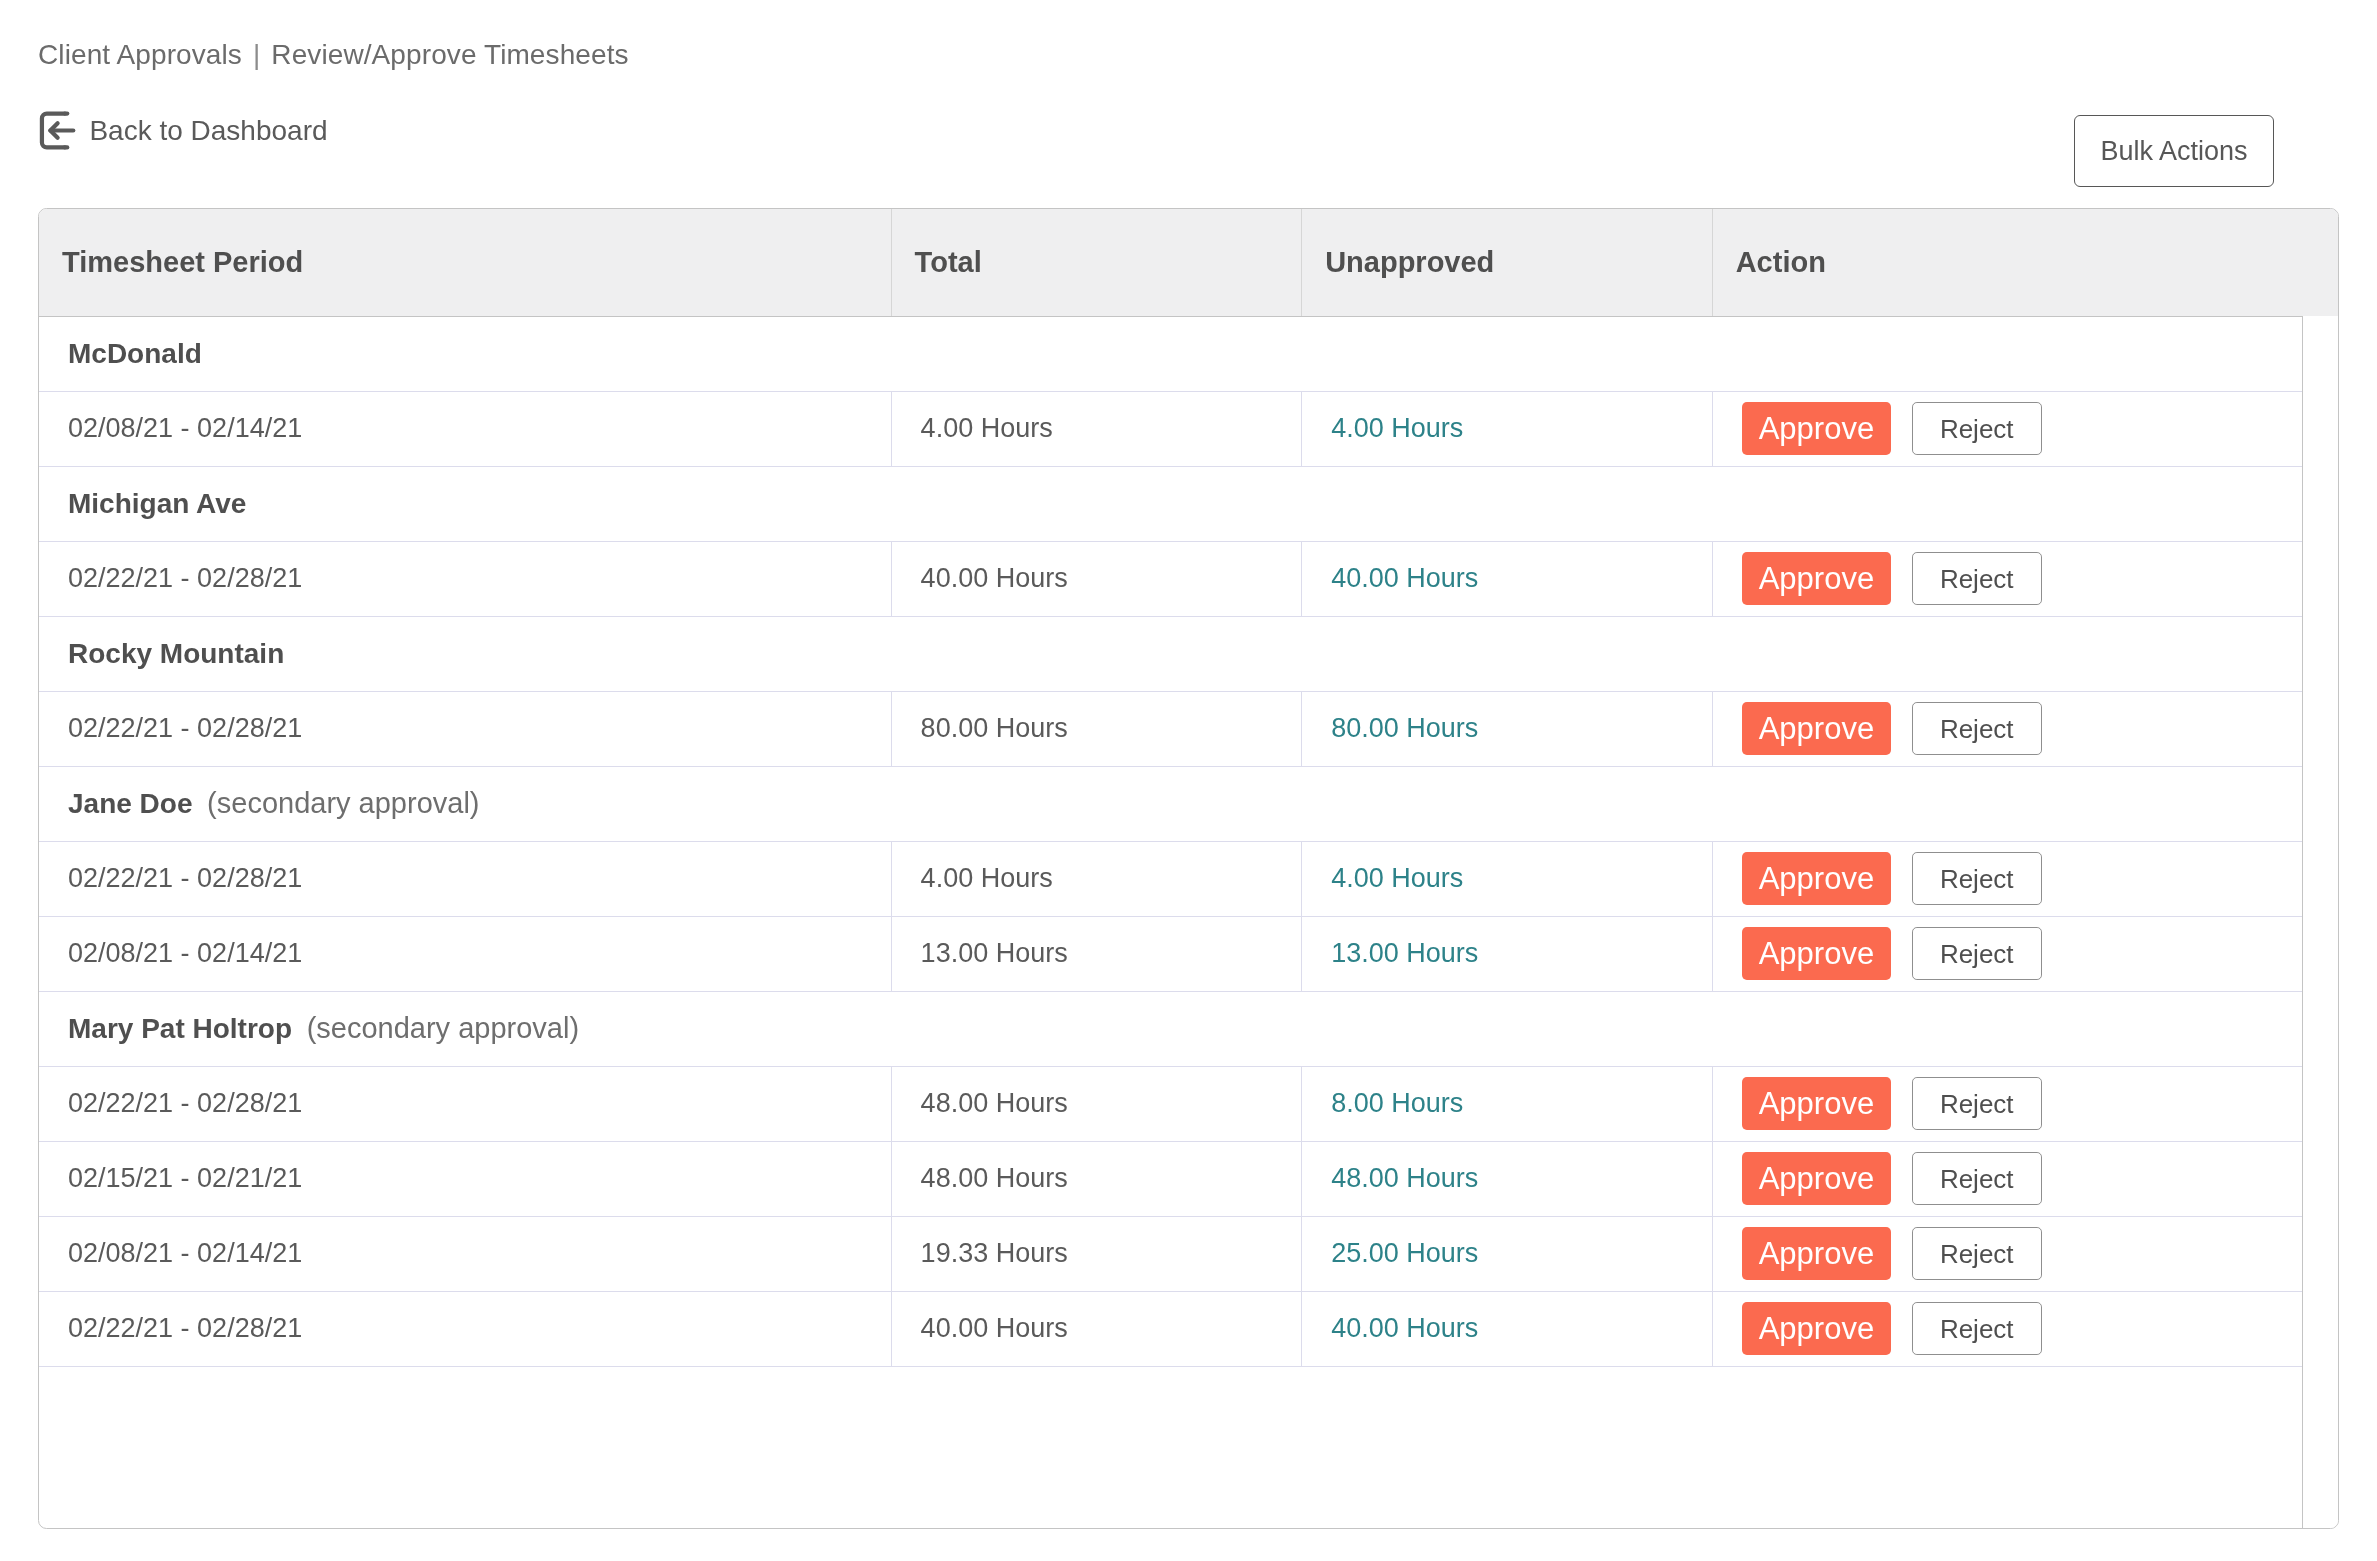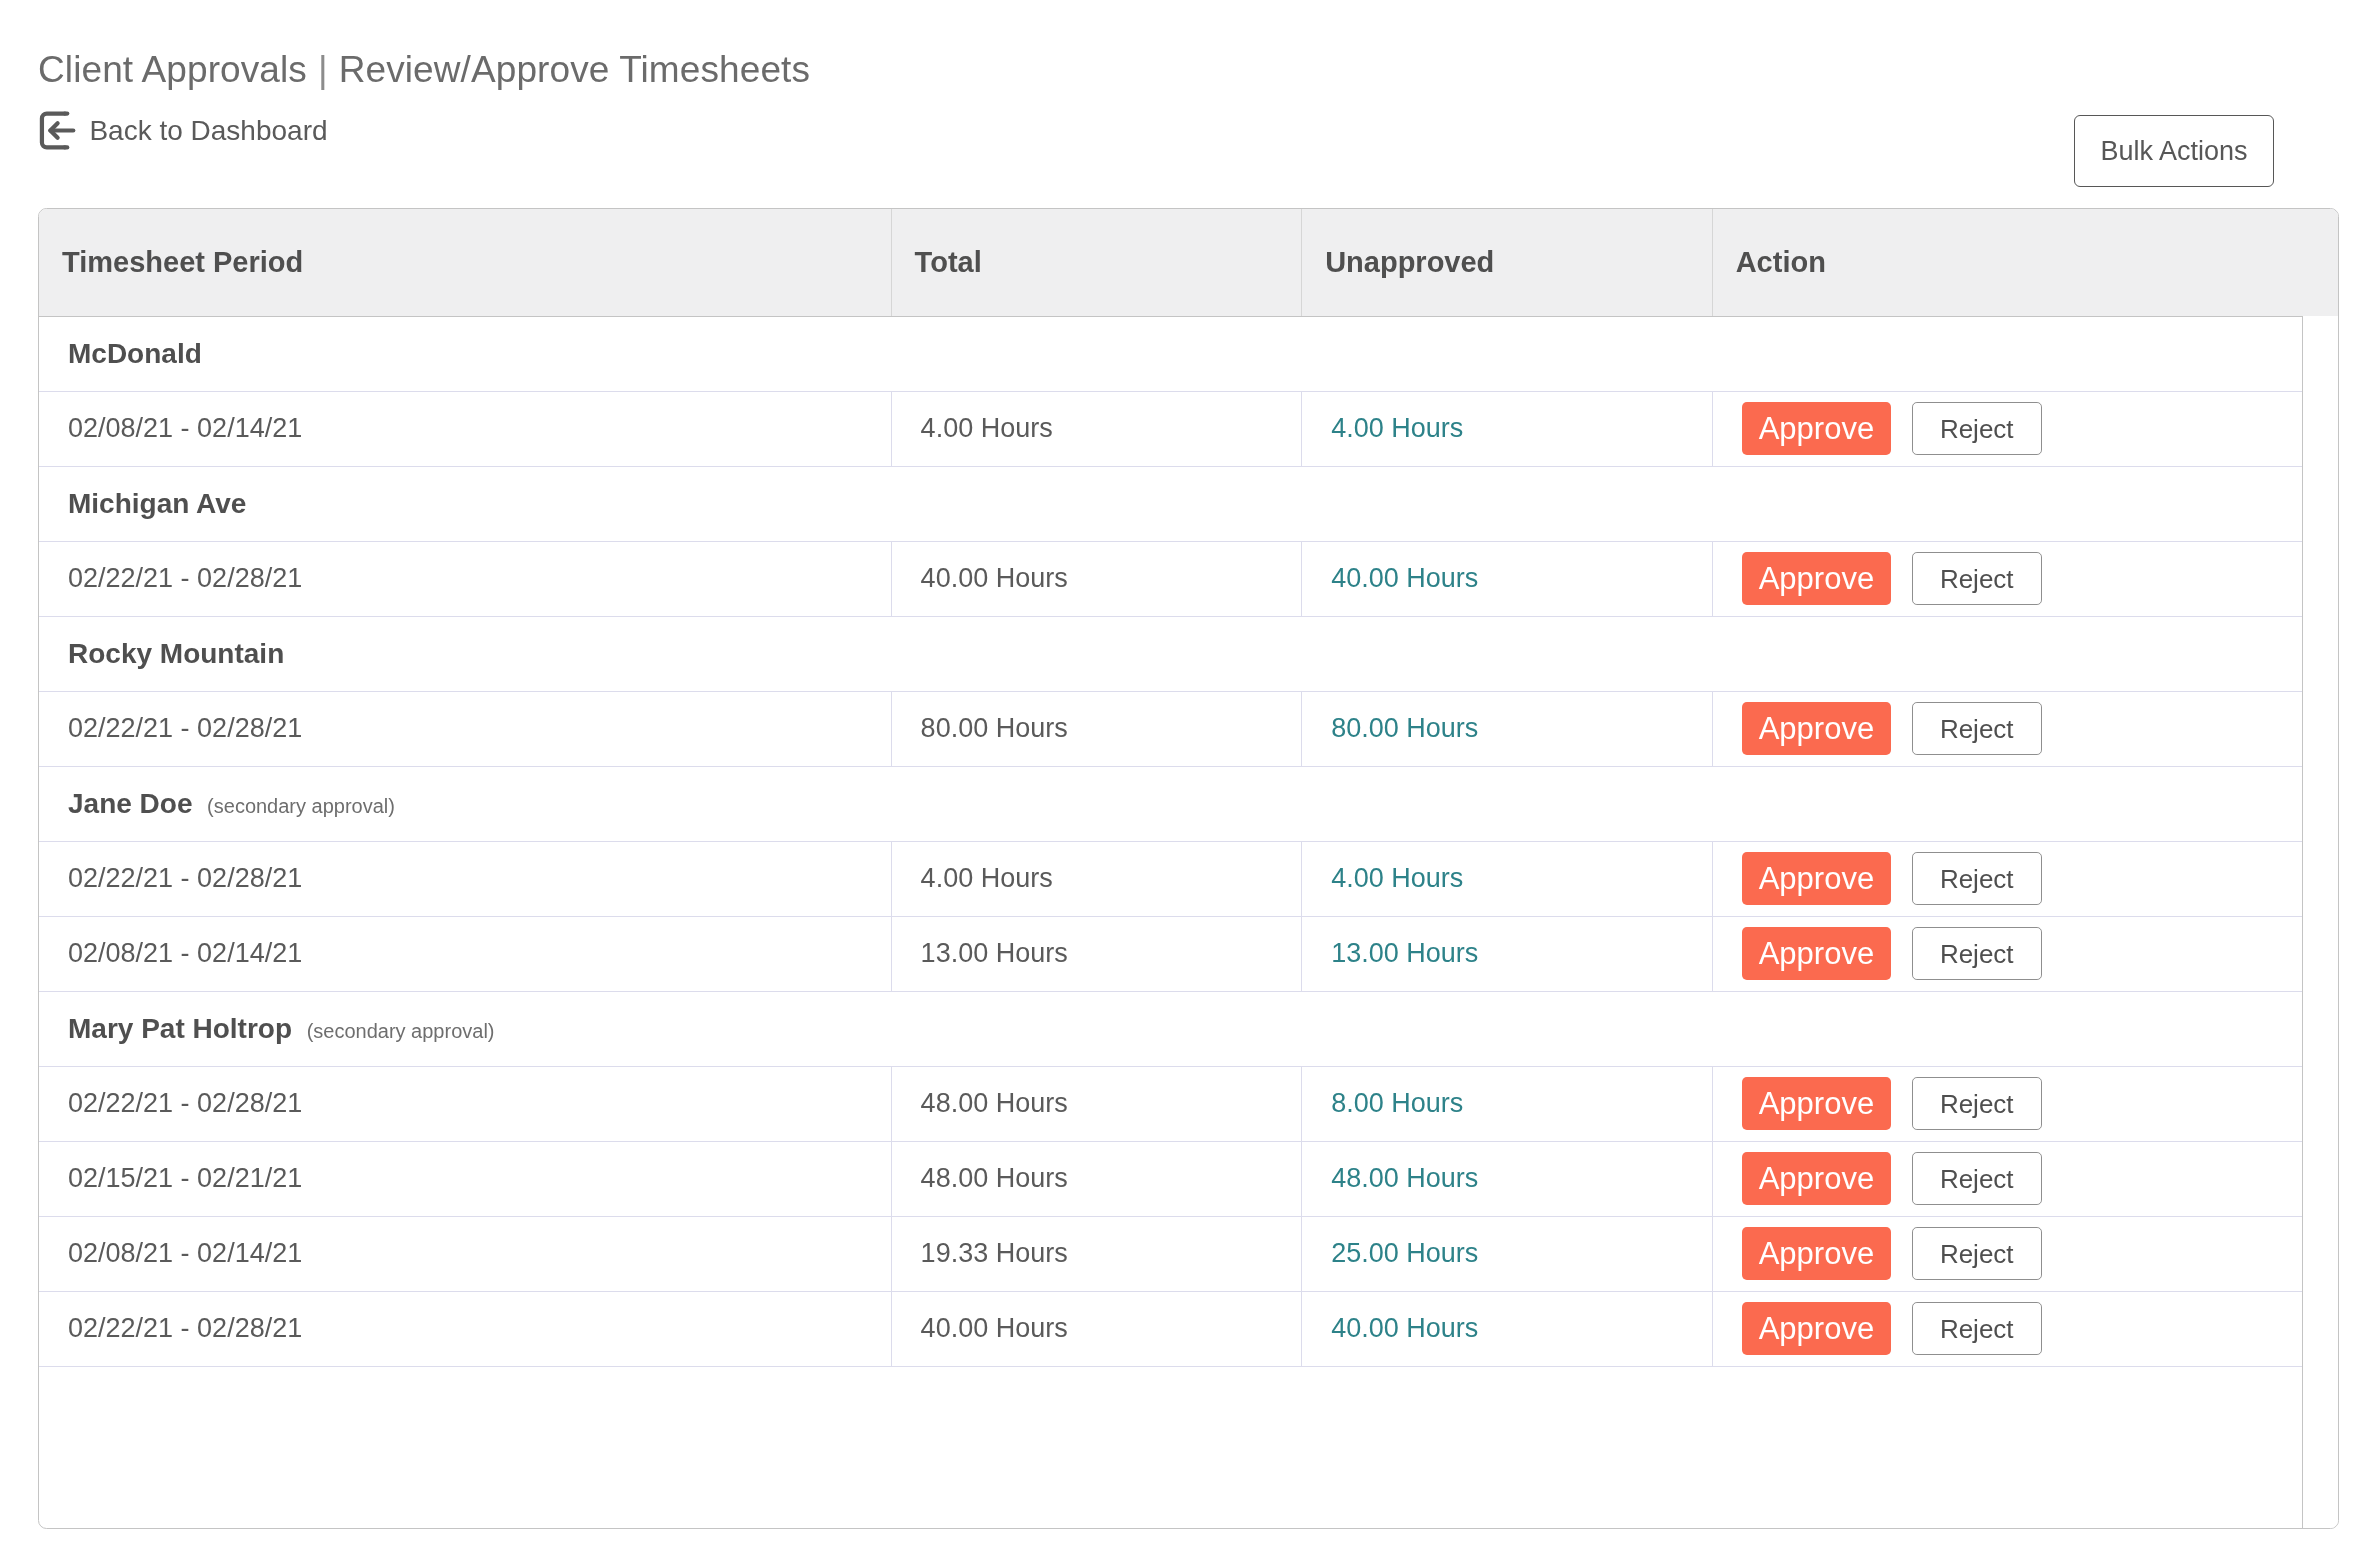--- a/index.html
+++ b/index.html
@@ -21,22 +21,22 @@
     position: relative;
     width: 2377px;
     height: 1562px;
     padding: 0;
   }
 
   
   .breadcrumb {
     position: absolute;
     left: 38px;
-    top: 51px;
-    font-size: 37px;
+    top: 41px;
+    font-size: 28px;
     line-height: 1;
     color: #6b6b6b;
     letter-spacing: 0.1px;
     white-space: nowrap;
   }
   .breadcrumb .crumb { color: #6b6b6b; }
   .breadcrumb .sep {
     display: inline-block;
     padding: 0 11px;
     color: #8c8c8c;
@@ -146,21 +146,21 @@
   tr.group-row > td {
     border-right: none;
     font-size: 28px;
     font-weight: bold;
     color: #4f4f4f;
     height: 75px;
     padding-left: 29px;
   }
   tr.group-row .group-note {
     font-weight: normal;
-    font-size: 20px;
+    font-size: 29px;
     color: #6e6e6e;
     margin-left: 14.6px;
   }
 
   
   tr.empty-row > td {
     height: 91px;
     border-right: none;
   }
 

